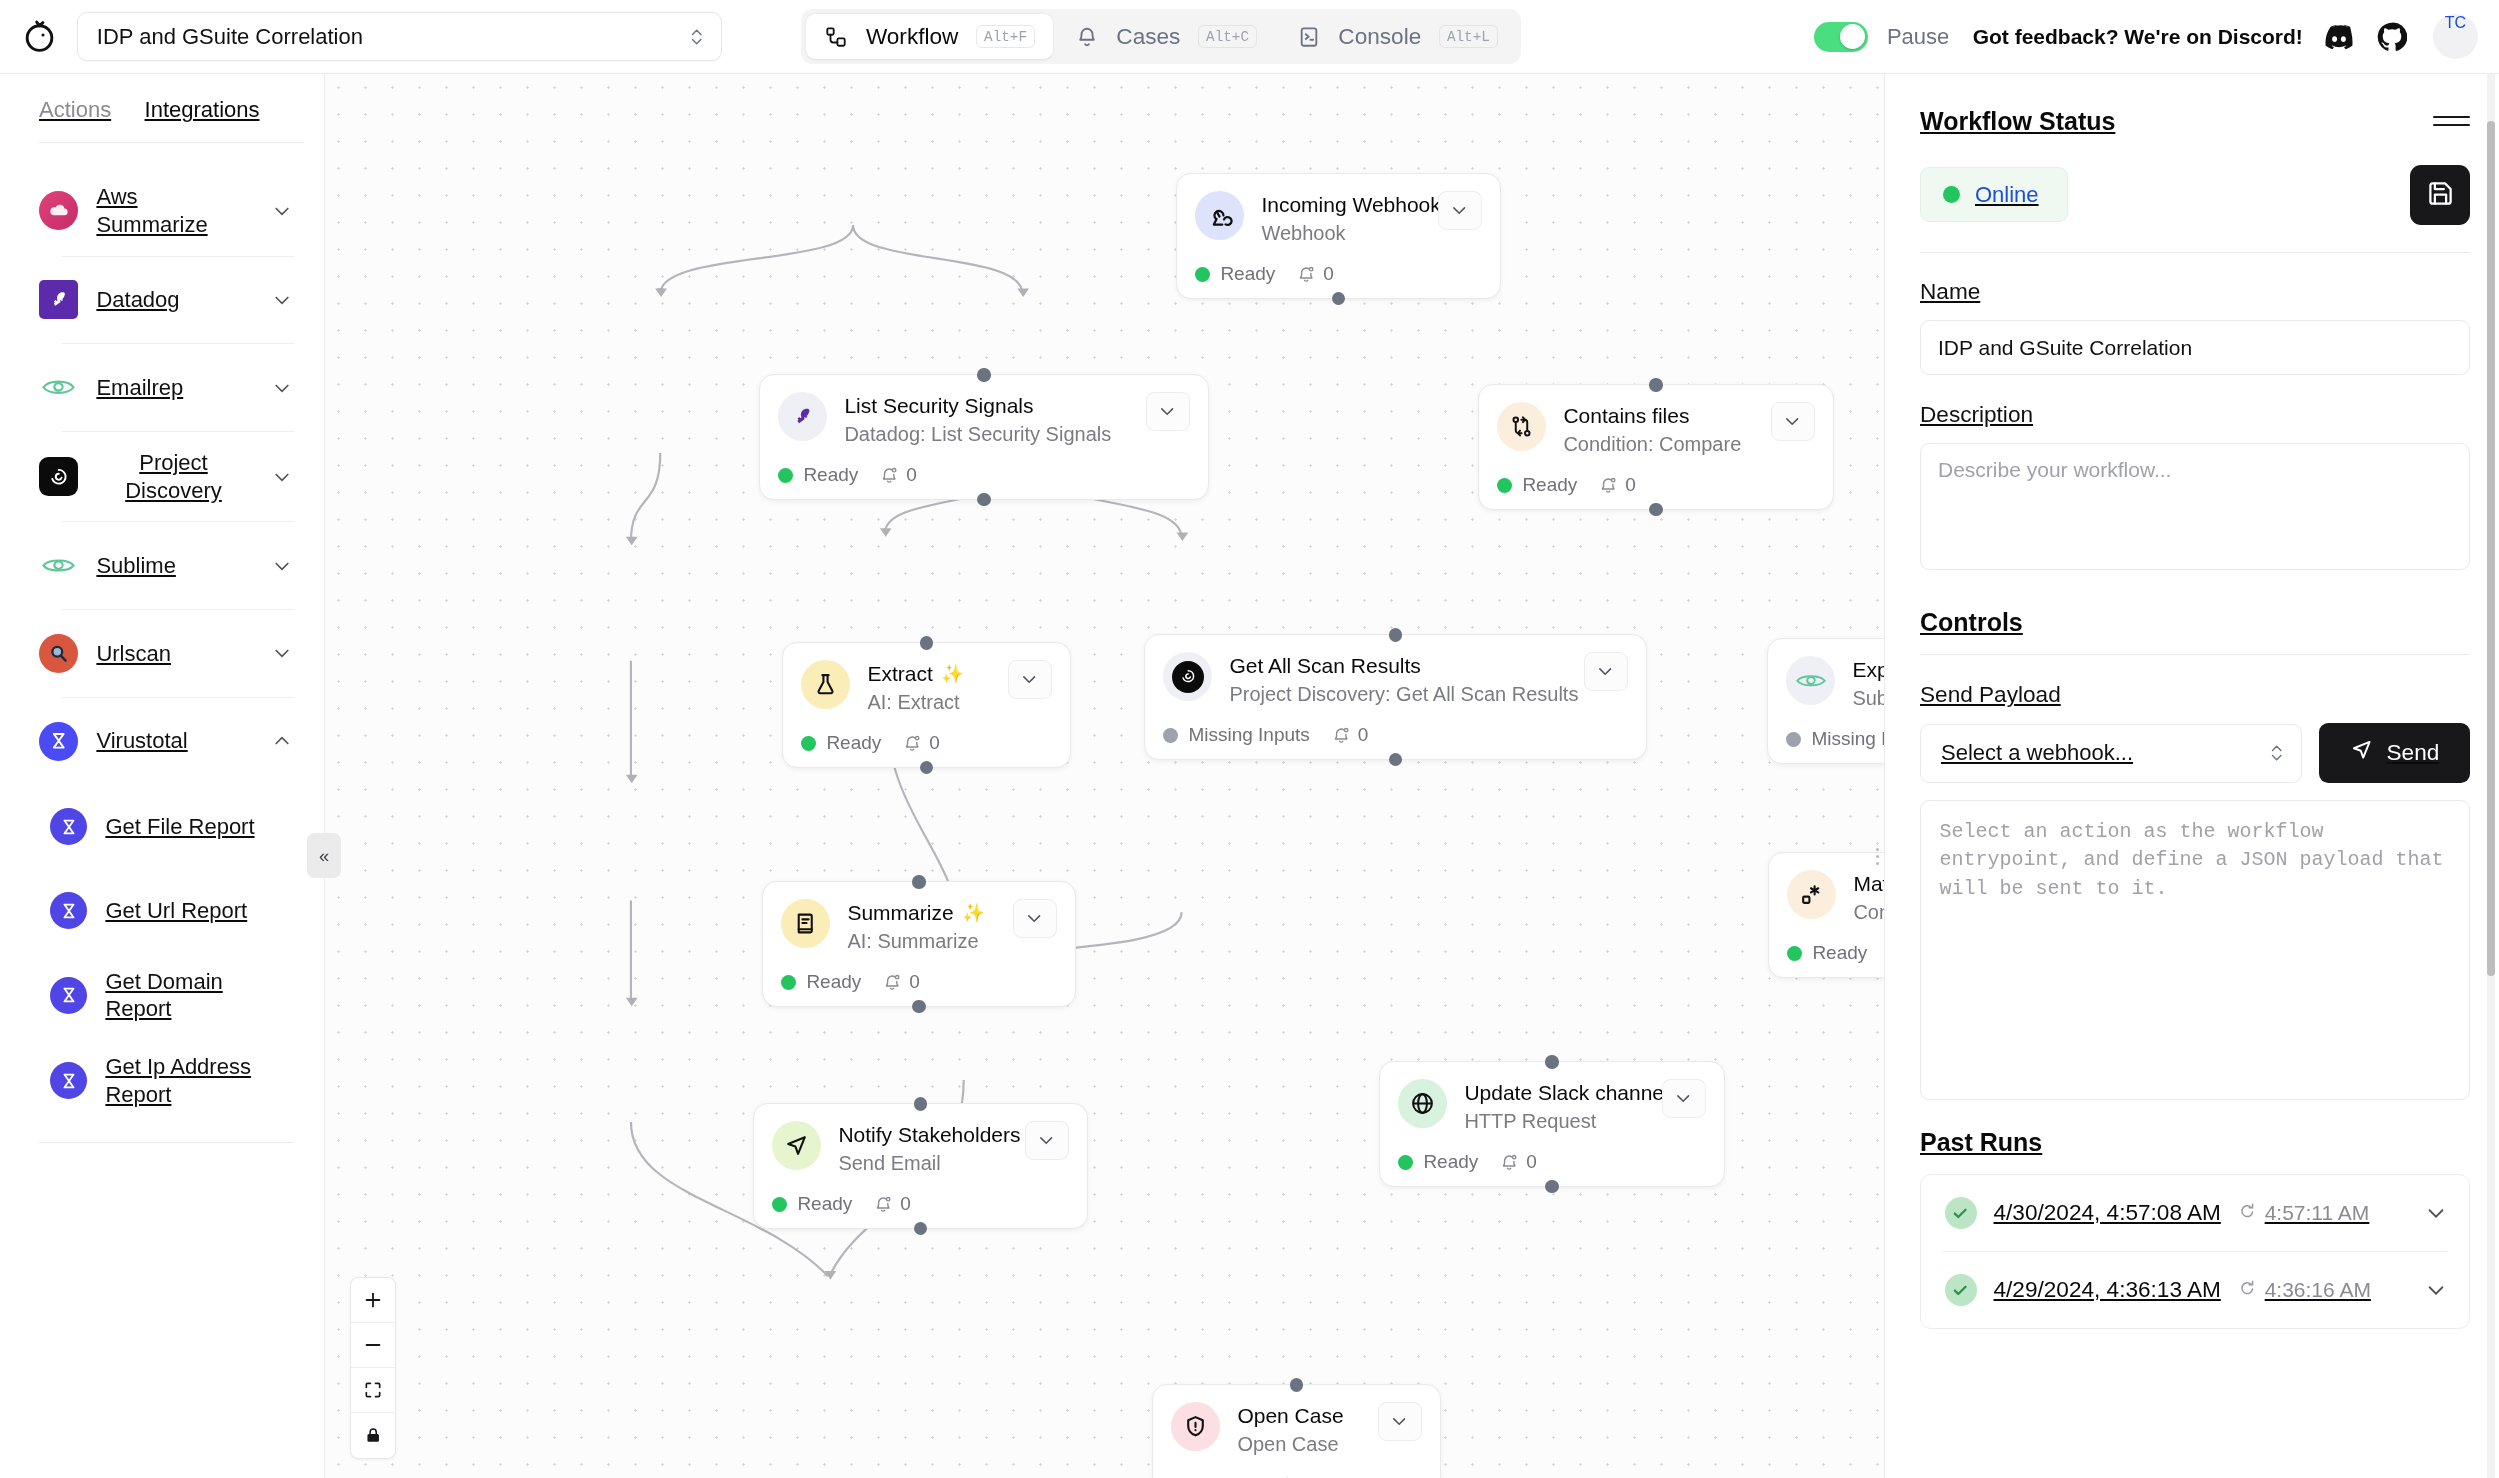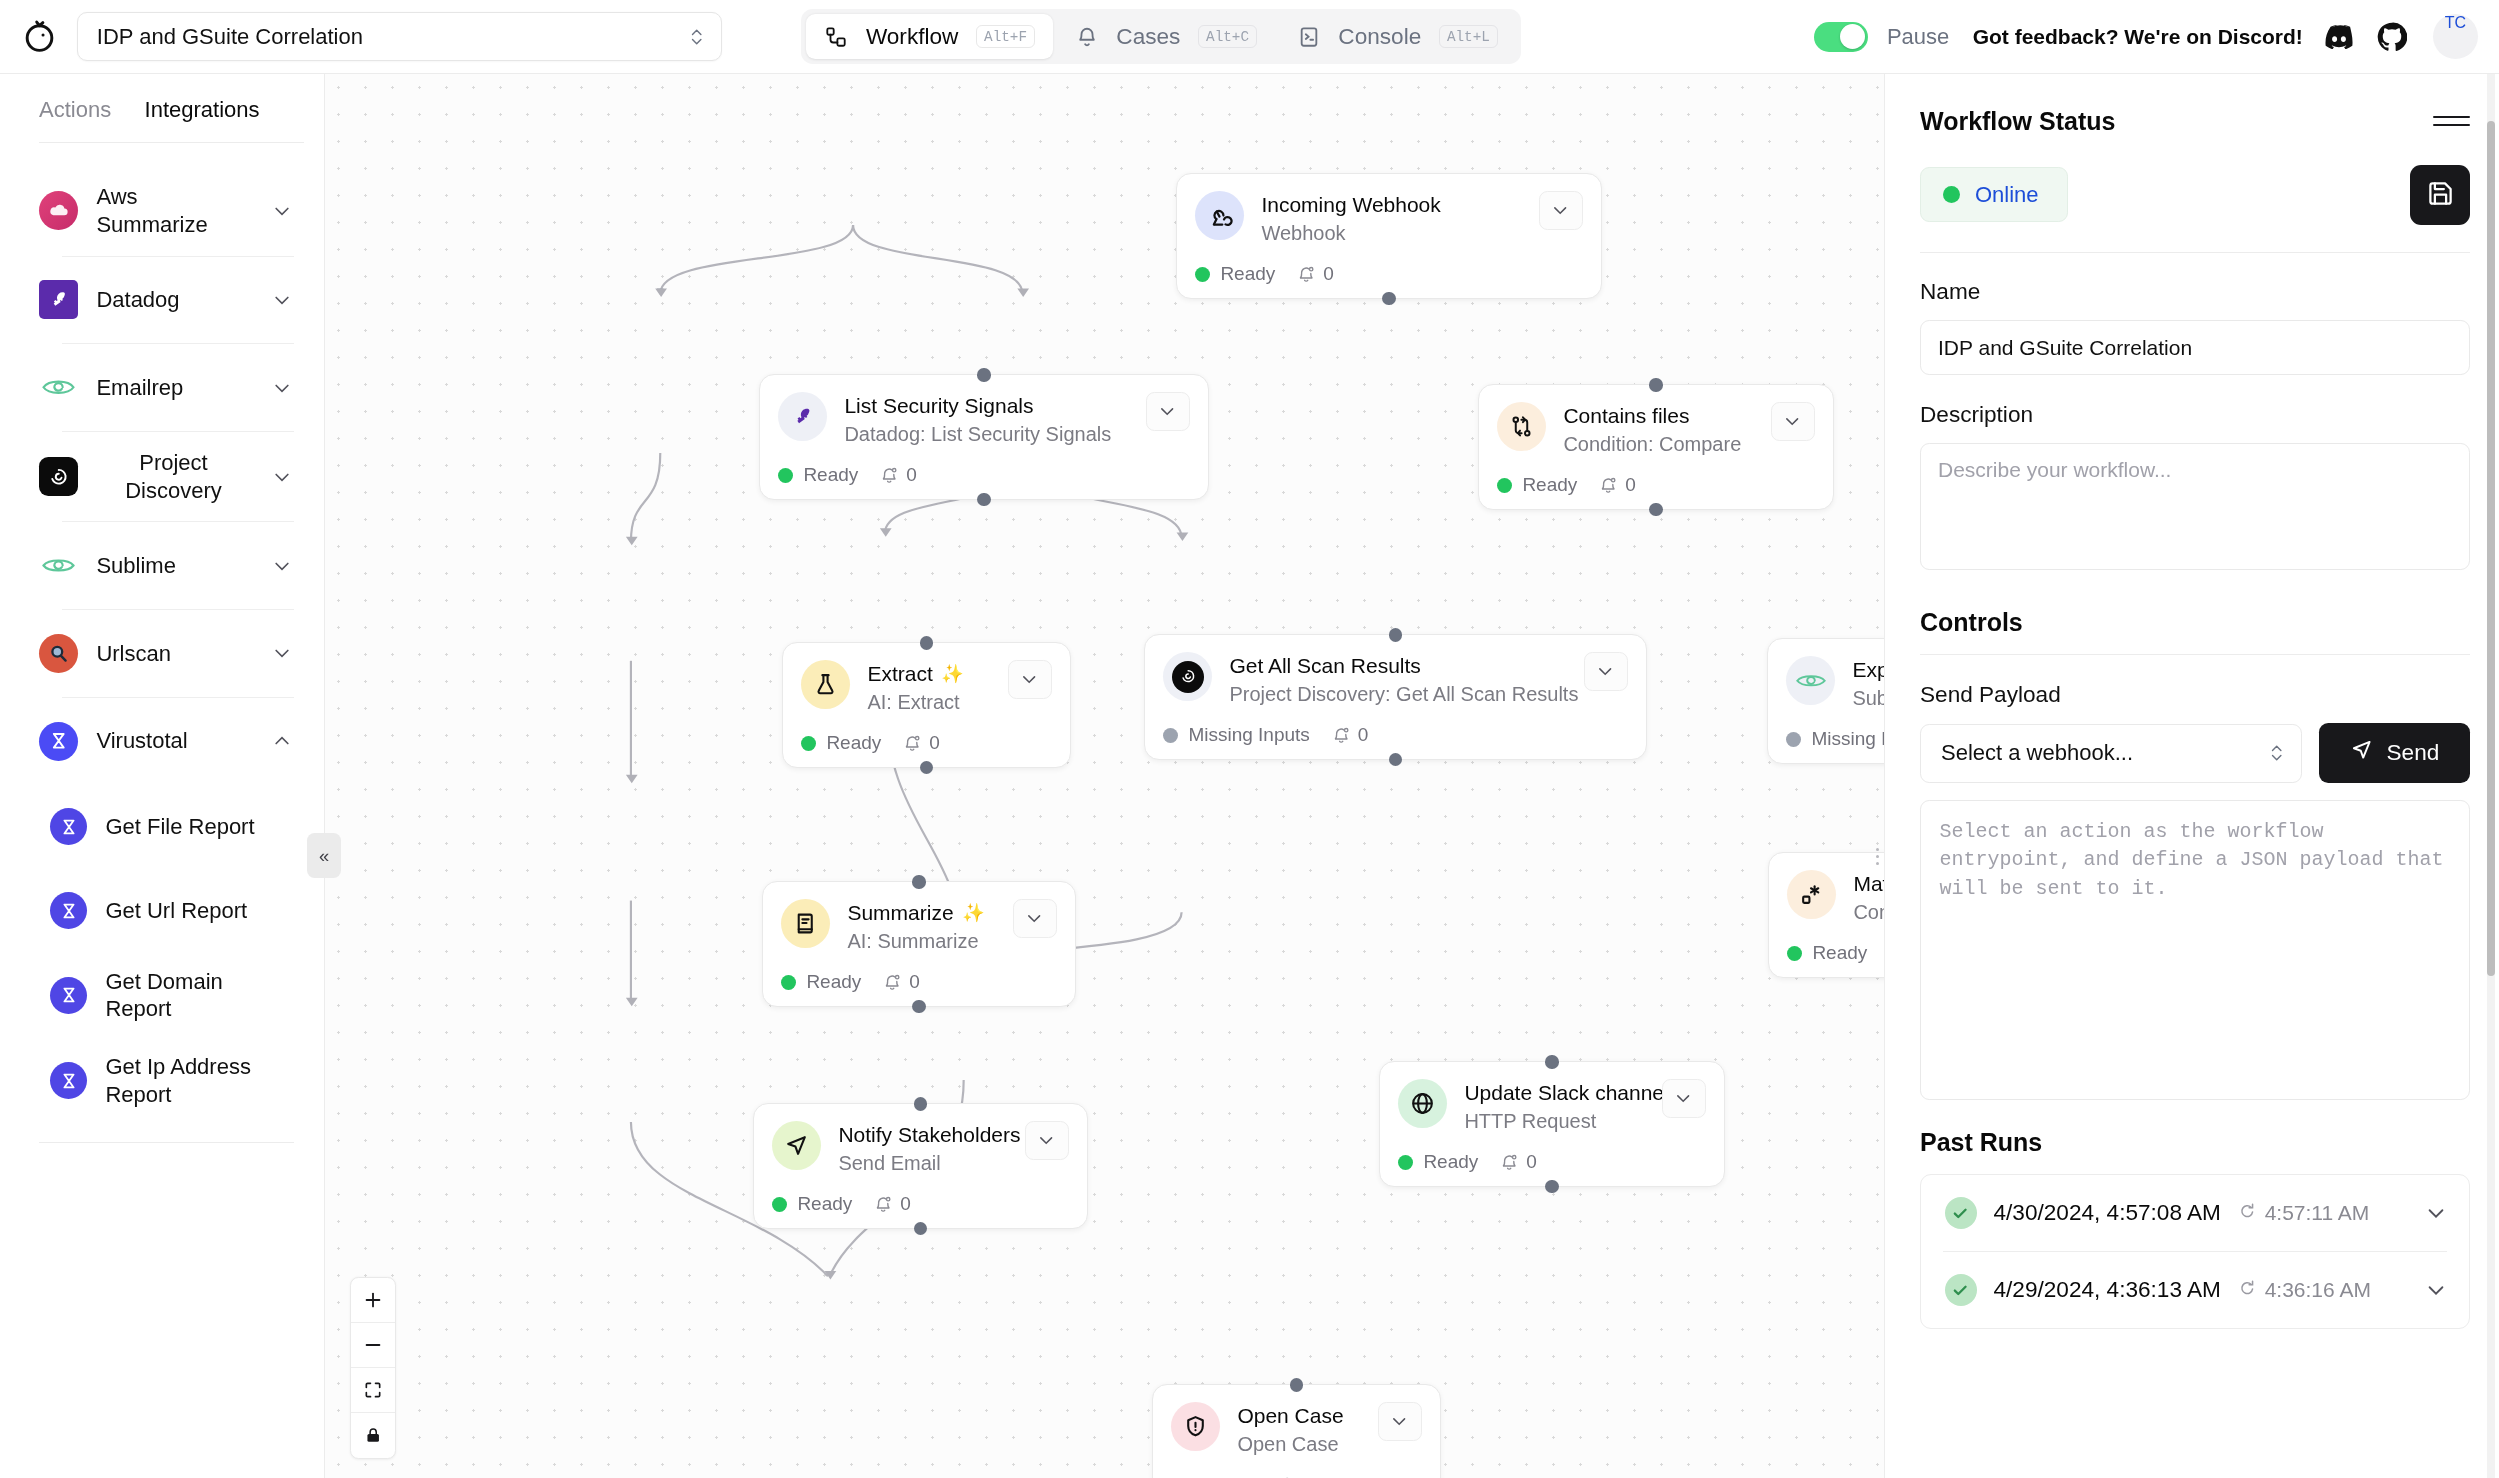--- a/index.html
+++ b/index.html
@@ -66,21 +66,21 @@
   .pause-lbl { font-size: 22px; color: #6b7280; }
   .feedback { font-size: 21px; font-weight: bold; color: #0a0a0a; margin-left: 5px; }
   .social { width: 35px; height: 35px; display:flex; align-items:center; justify-content:center; cursor:pointer; }
   .avatar {
     width: 45px; height: 45px; border-radius: 50%; background: #f1f1f3;
     display: flex; justify-content: center;
     font-size: 16px; color: #1d4ed8; margin-left: 5px; cursor: pointer;
   }
 
   
-  .body { flex: 1; display: flex; position: relative; min-height: 0; }
+  .body { flex: 1; display: flex; position: relative; min-height: 0; text-decoration: underline; }
 
   
   .sidebar {
     width: 325px; min-width: 325px;
     background: #fff; border-right: 0.8px solid #ececec;
     display: flex; flex-direction: column;
     position: relative; z-index: 20;
   }
   .side-tabs { display: flex; gap: 0; padding: 15px 25px 0 39px; }
   .side-tab { font-size: 22px; color: #8a8a92; padding: 8.4px 15px 18.4px 0; cursor: pointer; margin-right: 18.4px; }
@@ -504,21 +504,21 @@
             <polygon points="662,542 676,542 669,552"></polygon>
             <polygon points="1016,547 1030,547 1023,557"></polygon>
             <polygon points="359,836 373,836 366,846"></polygon>
             <polygon points="1016,802 1030,802 1023,812"></polygon>
             <polygon points="359,1102 373,1102 366,1112"></polygon>
             <polygon points="756,1052 770,1052 763,1062"></polygon>
             <polygon points="596,1428 610,1428 603,1438"></polygon>
           </g>
         </svg>
 
-        <div class="node" style="left:851px;top:99px;width:426px;">
+        <div class="node" style="left:851px;top:99px;width:325px;">
           <div class="node-top">
             <span class="node-ico" style="background:#dde3fb;">
               <svg width="27" height="27" viewBox="0 0 24 24" fill="none" stroke="#111" stroke-width="2" stroke-linecap="round">
                   <path d="M15.5 12a4 4 0 1 0-6.2 3.3L7 20"></path>
                   <path d="M9.5 8.5 12 13"></path>
                   <path d="M16 15.5a3.5 3.5 0 1 1 1.4 4.4"></path>
                   <path d="M7.5 20h7"></path>
                 </svg>
             </span>
             <span class="node-txt">

